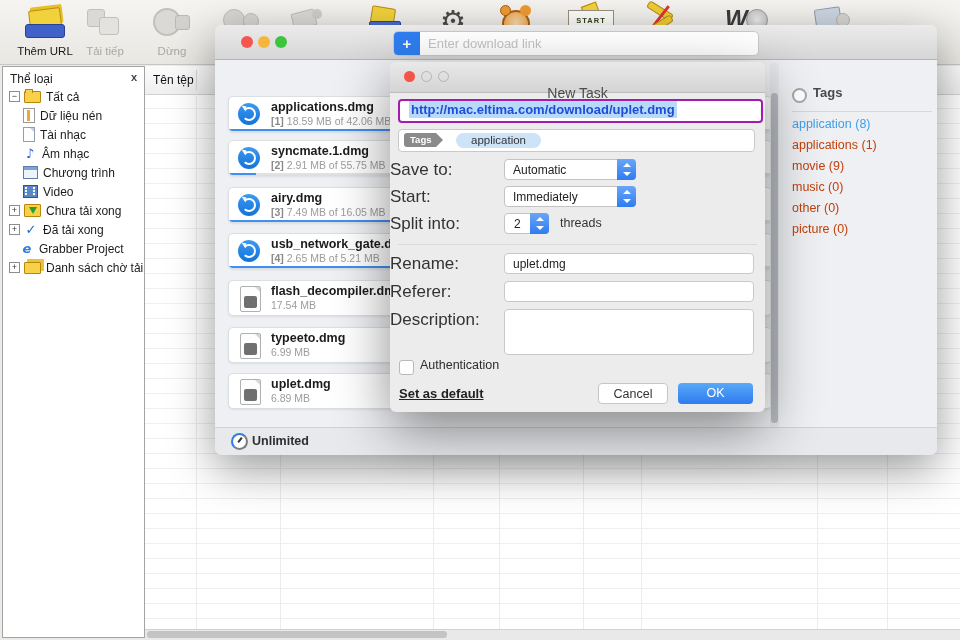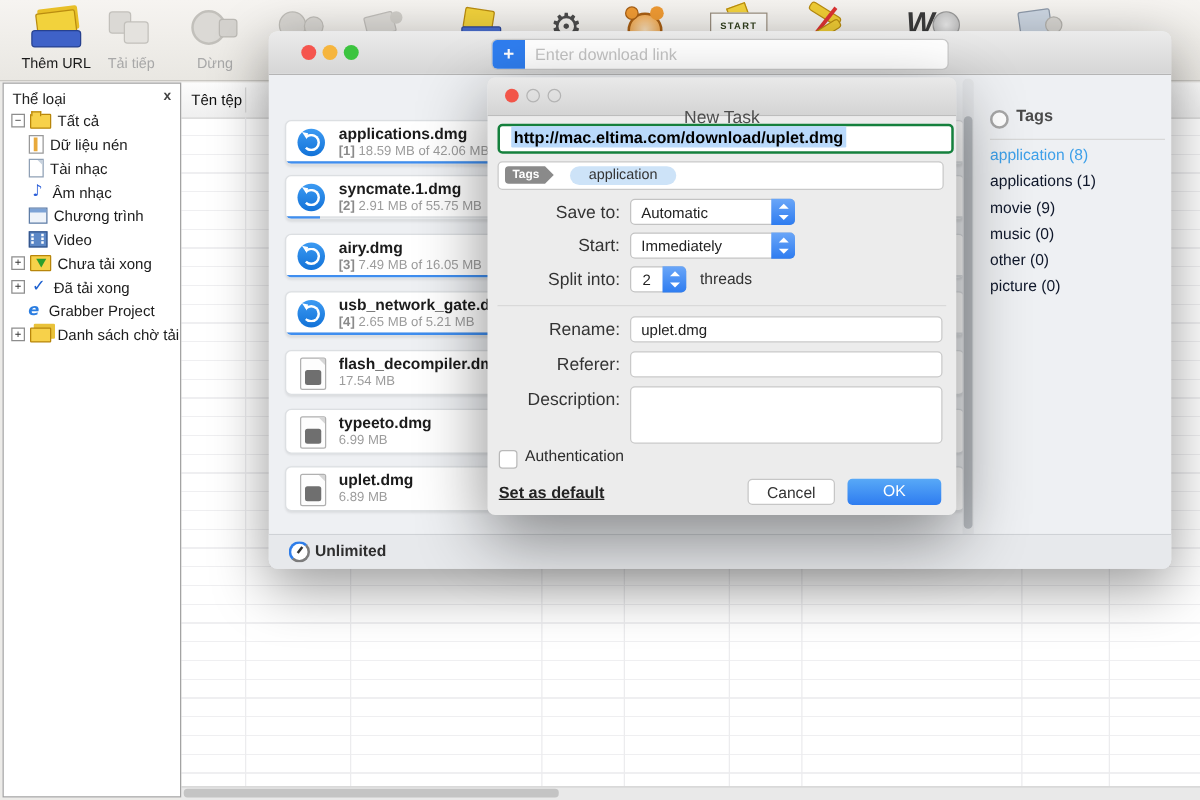--- a/index.html
+++ b/index.html
@@ -93,45 +93,45 @@
   .cmeta b{color:#8a8a8a;margin-right:3px;}
   .ptrack{position:absolute;left:0;right:0;bottom:0;height:2px;background:#dfe2e5;}
   .pfill{position:absolute;left:0;bottom:0;height:2px;background:#3f8ef0;}
   
   .vscroll{position:absolute;left:555px;top:38px;width:9px;height:392px;background:#e6e8eb;border-radius:4px;}
   .vscroll .vthumb{position:absolute;left:1px;top:30px;width:7px;height:330px;background:#b9bdc2;border-radius:4px;}
   .tagspanel{position:absolute;left:567px;top:0;right:0;bottom:27px;}
   .tp-circle{position:absolute;left:10px;top:63px;width:11px;height:11px;border:2px solid #a7a7a7;border-radius:50%;background:#fff;}
   .tp-title{position:absolute;left:31px;top:60px;font-size:13px;font-weight:bold;color:#4a4a4a;}
   .tp-sep{position:absolute;left:10px;top:86px;width:140px;height:1px;background:#d8d8d8;}
-  .tp-item{position:absolute;left:10px;font-size:12.5px;color:#0f172a;white-space:nowrap;}
+  .tp-item{position:absolute;left:10px;font-size:12.5px;color:#c2410c;white-space:nowrap;}
   .tp-item.active{color:#3ea0e9;}
   
   .statusbar{position:absolute;left:0;right:0;bottom:0;height:27px;background:#e7e9ec;border-top:1px solid #cfd2d6;border-radius:0 0 7px 7px;}
   .gauge{position:absolute;left:16px;top:5px;width:13px;height:13px;background:#fff;border-radius:50%;
          border:2px solid;border-color:#2e7de9 #7c7c7c #7c7c7c #2e7de9;}
   .gauge::before{content:"";position:absolute;left:6px;top:2px;width:2px;height:6px;background:#333;transform:rotate(38deg);}
   .statuslabel{position:absolute;left:37px;top:6px;font-size:12.5px;font-weight:600;color:#2e2e2e;}
   
   .dialog{position:absolute;left:390px;top:62px;width:375px;height:350px;background:#ececec;border-radius:6px;
           box-shadow:0 18px 55px rgba(0,0,0,.45);z-index:30;}
   .dg-titlebar{position:absolute;left:0;top:0;right:0;height:30px;border-radius:6px 6px 0 0;
                background:linear-gradient(#e9e9e9,#d4d4d4);border-bottom:1px solid #bdbdbd;}
   .dtl{position:absolute;top:9px;width:11px;height:11px;border-radius:50%;}
   .dtl.red{left:14px;background:#f25549;}
   .dtl.hollow{background:transparent;border:1px solid #b4b4b4;width:9px;height:9px;}
   .dtl.h1{left:31px;} .dtl.h2{left:48px;}
   .dg-title{position:absolute;left:0;right:0;top:6px;text-align:center;font-size:14px;color:#4d4d4d;margin-top:17px;}
-  .urlfield{position:absolute;left:8px;top:37px;width:352px;height:19px;background:#fff;border:2px solid #15803d;border-radius:4px;padding:1px 0 0 9px;font-size:13px;font-weight:600;color:#000000;white-space:nowrap;}
+  .urlfield{position:absolute;left:8px;top:37px;width:352px;height:19px;background:#fff;border:2px solid #a21caf;border-radius:4px;padding:1px 0 0 9px;font-size:13px;font-weight:600;color:#1d4ed8;white-space:nowrap;}
   .urlfield .sel{background:#b9d9fb;padding:1px 2px;border-radius:1px;}
   .tagsfield{position:absolute;left:8px;top:67px;width:355px;height:21px;background:#fff;border:1px solid #c9c9c9;border-radius:4px;}
   .tagshape{position:absolute;left:5px;top:3px;height:14px;background:#8a8a8a;color:#fff;font-size:9.5px;font-weight:bold;line-height:14px;padding:0 5px 0 6px;border-radius:3px 0 0 3px;}
   .tagshape::after{content:"";position:absolute;right:-7px;top:0;border-top:7px solid transparent;border-bottom:7px solid transparent;border-left:7px solid #8a8a8a;}
   .chip{position:absolute;left:57px;top:3px;height:15px;background:#cde3f8;border-radius:8px;font-size:11.5px;color:#333;line-height:15px;padding:0 15px;}
-  .dlabel{position:absolute;left:0;width:106px;text-align:right;font-size:14px;color:#333;line-height:21px;}
+  .dlabel{position:absolute;left:0;width:106px;font-size:17px;color:#333;line-height:21px;}
   .dselect{position:absolute;left:114px;width:132px;height:21px;background:#fff;border:1px solid #c3c3c3;border-radius:4px;font-size:12px;color:#222;line-height:21px;padding-left:8px;box-sizing:border-box;}
   .stepper{position:absolute;right:-1px;top:-1px;bottom:-1px;width:19px;background:linear-gradient(#6aa6f8,#2e7cf0);border-radius:0 4px 4px 0;}
   .stepper::before{content:"";position:absolute;left:6px;top:4px;border-left:4px solid transparent;border-right:4px solid transparent;border-bottom:4px solid #fff;}
   .stepper::after{content:"";position:absolute;left:6px;bottom:4px;border-left:4px solid transparent;border-right:4px solid transparent;border-top:4px solid #fff;}
   .numbox{position:absolute;left:114px;width:45px;height:21px;background:#fff;border:1px solid #c3c3c3;border-radius:4px;font-size:12px;color:#222;line-height:21px;padding-left:9px;box-sizing:border-box;}
   .suffix{position:absolute;left:170px;font-size:12.5px;color:#333;line-height:21px;}
   .dhr{position:absolute;left:8px;right:8px;top:182px;height:1px;background:#d9d9d9;}
   .dfield{position:absolute;left:114px;width:250px;height:21px;background:#fff;border:1px solid #c9c9c9;border-radius:4px;font-size:12px;color:#222;line-height:21px;padding-left:8px;box-sizing:border-box;}
   .dtextarea{position:absolute;left:114px;top:247px;width:250px;height:46px;background:#fff;border:1px solid #c9c9c9;border-radius:4px;box-sizing:border-box;}
   .checkbox{position:absolute;left:9px;top:298px;width:13px;height:13px;background:#fff;border:1px solid #b9b9b9;border-radius:3px;}

